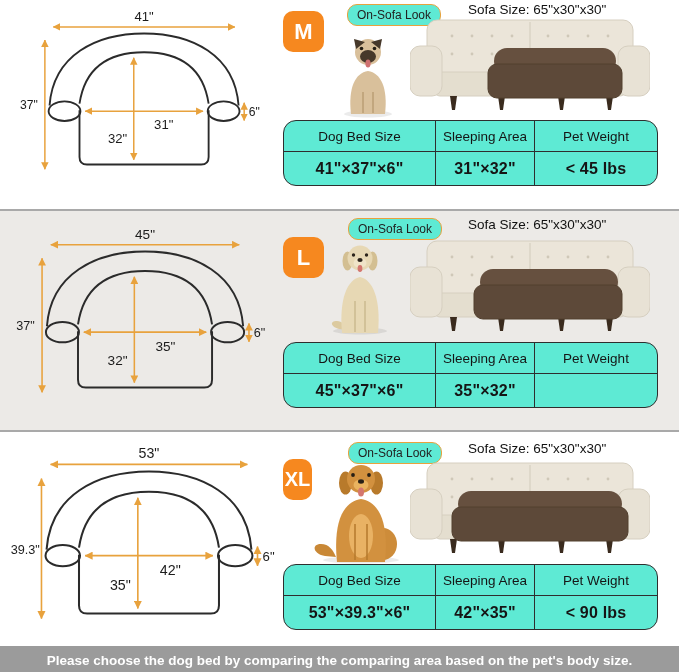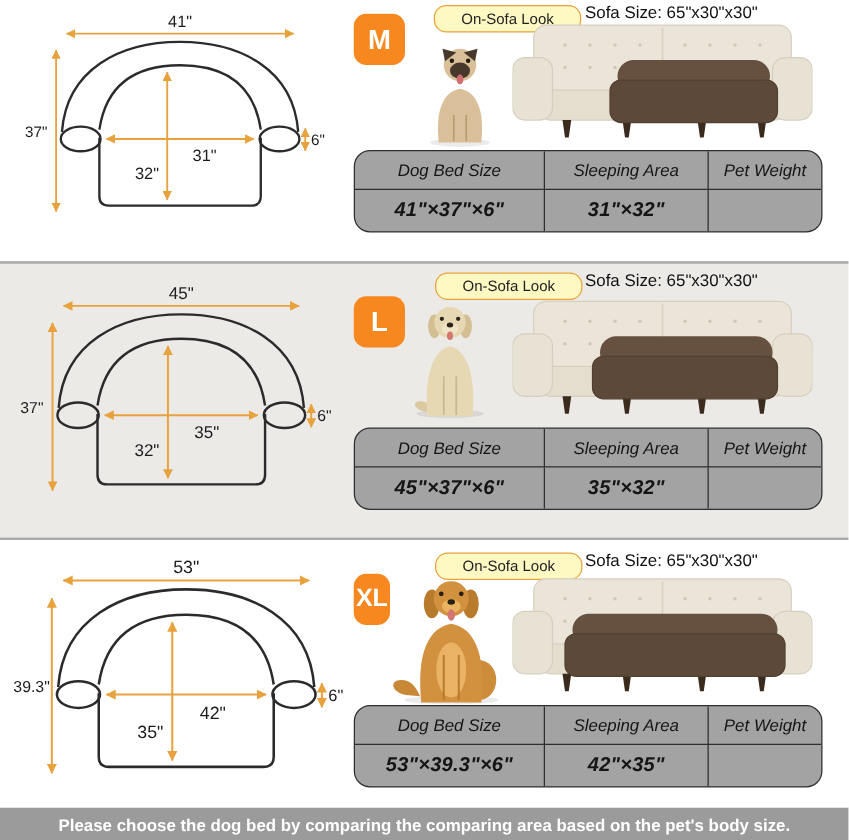--- a/index.html
+++ b/index.html
@@ -15,50 +15,50 @@
   .s1 .diagram{left:10px;top:12px;width:272px;height:193px;}
   .s2 .diagram{left:8px;top:10px;width:284px;height:201px;}
 
   .badge{position:absolute;left:283px;width:41px;height:41px;background:#F6881F;color:#fff;
          border-radius:10px;display:flex;align-items:center;justify-content:center;
          font-weight:700;font-size:22px;}
   .s0 .badge{top:11px;}
   .s1 .badge{top:26px;}
   .s2 .badge{top:27px;width:29px;font-size:20px;}
 
-  .pill{position:absolute;border:1.5px solid #E8A23D;border-radius:10px;background:#fef9c3;
-        font-size:12px;color:#222;padding:3px 21px;font-weight:500;white-space:nowrap;}
+  .pill{position:absolute;border:1.5px solid #E8A23D;border-radius:10px;background:#5eead4;
+        font-size:12px;color:#222;padding:3px 9px;font-weight:500;white-space:nowrap;}
   .s0 .pill{left:347px;top:4px;}
   .s1 .pill{left:348px;top:7px;}
   .s2 .pill{left:348px;top:10px;}
 
   .sofa-size{position:absolute;left:468px;font-size:13.5px;font-weight:500;color:#111;white-space:nowrap;}
   .s0 .sofa-size{top:2px;}
   .s1 .sofa-size{top:6px;}
   .s2 .sofa-size{top:9px;}
 
   .dog{position:absolute;}
   .s0 .dog{left:338px;top:36px;width:60px;height:82px;}
   .s1 .dog{left:327px;top:32px;width:66px;height:92px;}
   .s2 .dog{left:311px;top:30px;width:96px;height:102px;}
 
   .sofa{position:absolute;width:240px;height:98px;}
   .s0 .sofa{left:410px;top:14px;}
   .s1 .sofa{left:410px;top:24px;}
   .s2 .sofa{left:410px;top:25px;}
 
   .spec-table{position:absolute;left:283px;width:373px;border:1.6px solid #2e2e2e;border-radius:13px;
-              background:#a3a3a3;overflow:hidden;font-style:italic;}
+              background:#5eead4;overflow:hidden;}
   .s0 .spec-table{top:120px;}
   .s1 .spec-table{top:131px;}
   .s2 .spec-table{top:132px;}
   .tr{display:flex;}
   .td{display:flex;align-items:center;justify-content:center;color:#151515;box-sizing:border-box;}
   .c1{width:151px;}
-  .c2{width:132px;border-left:1.4px solid #2e2e2e;border-right:1.4px solid #2e2e2e;}
+  .c2{width:100px;border-left:1.4px solid #2e2e2e;border-right:1.4px solid #2e2e2e;}
   .c3{flex:1;}
   .th .td{height:31px;font-size:13.5px;font-weight:500;border-bottom:1.4px solid #2e2e2e;}
   .tv .td{height:33px;font-size:16px;font-weight:600;letter-spacing:.2px;}
 
   .banner{width:679px;height:28px;background:#9b9b9b;color:#ffffff;font-weight:700;font-size:13.5px;
           display:flex;align-items:center;justify-content:center;}
   svg text{font-family:"Liberation Sans", sans-serif;}
 </style>
 </head>
 <body>
@@ -152,20 +152,21 @@
 
     <div class="spec-table">
       <div class="tr th">
         <div class="td c1">Dog Bed Size</div>
         <div class="td c2">Sleeping Area</div>
         <div class="td c3">Pet Weight</div>
       </div>
       <div class="tr tv">
         <div class="td c1">41"×37"×6"</div>
         <div class="td c2">31"×32"</div>
+        <div class="td c3">&lt; 45 lbs</div>
       </div>
     </div>
   </section>
 
   <section class="size-section s1">
     <svg class="diagram" viewBox="0 0 280 198">
       <defs>
         <marker id="ah1" viewBox="0 0 7 7" markerWidth="8" markerHeight="8" refX="6.5" refY="3.5" orient="auto-start-reverse" markerUnits="userSpaceOnUse">
           <path d="M0,0 L7,3.5 L0,7 Z" fill="#E8A23D"></path>
         </marker>
@@ -354,20 +355,21 @@
 
     <div class="spec-table">
       <div class="tr th">
         <div class="td c1">Dog Bed Size</div>
         <div class="td c2">Sleeping Area</div>
         <div class="td c3">Pet Weight</div>
       </div>
       <div class="tr tv">
         <div class="td c1">53"×39.3"×6"</div>
         <div class="td c2">42"×35"</div>
+        <div class="td c3">&lt; 90 lbs</div>
       </div>
     </div>
   </section>
 
   <div class="banner">
     <span>Please choose the dog bed by comparing the comparing area based on the pet's body size.</span>
   </div>
 
 </div>
 

